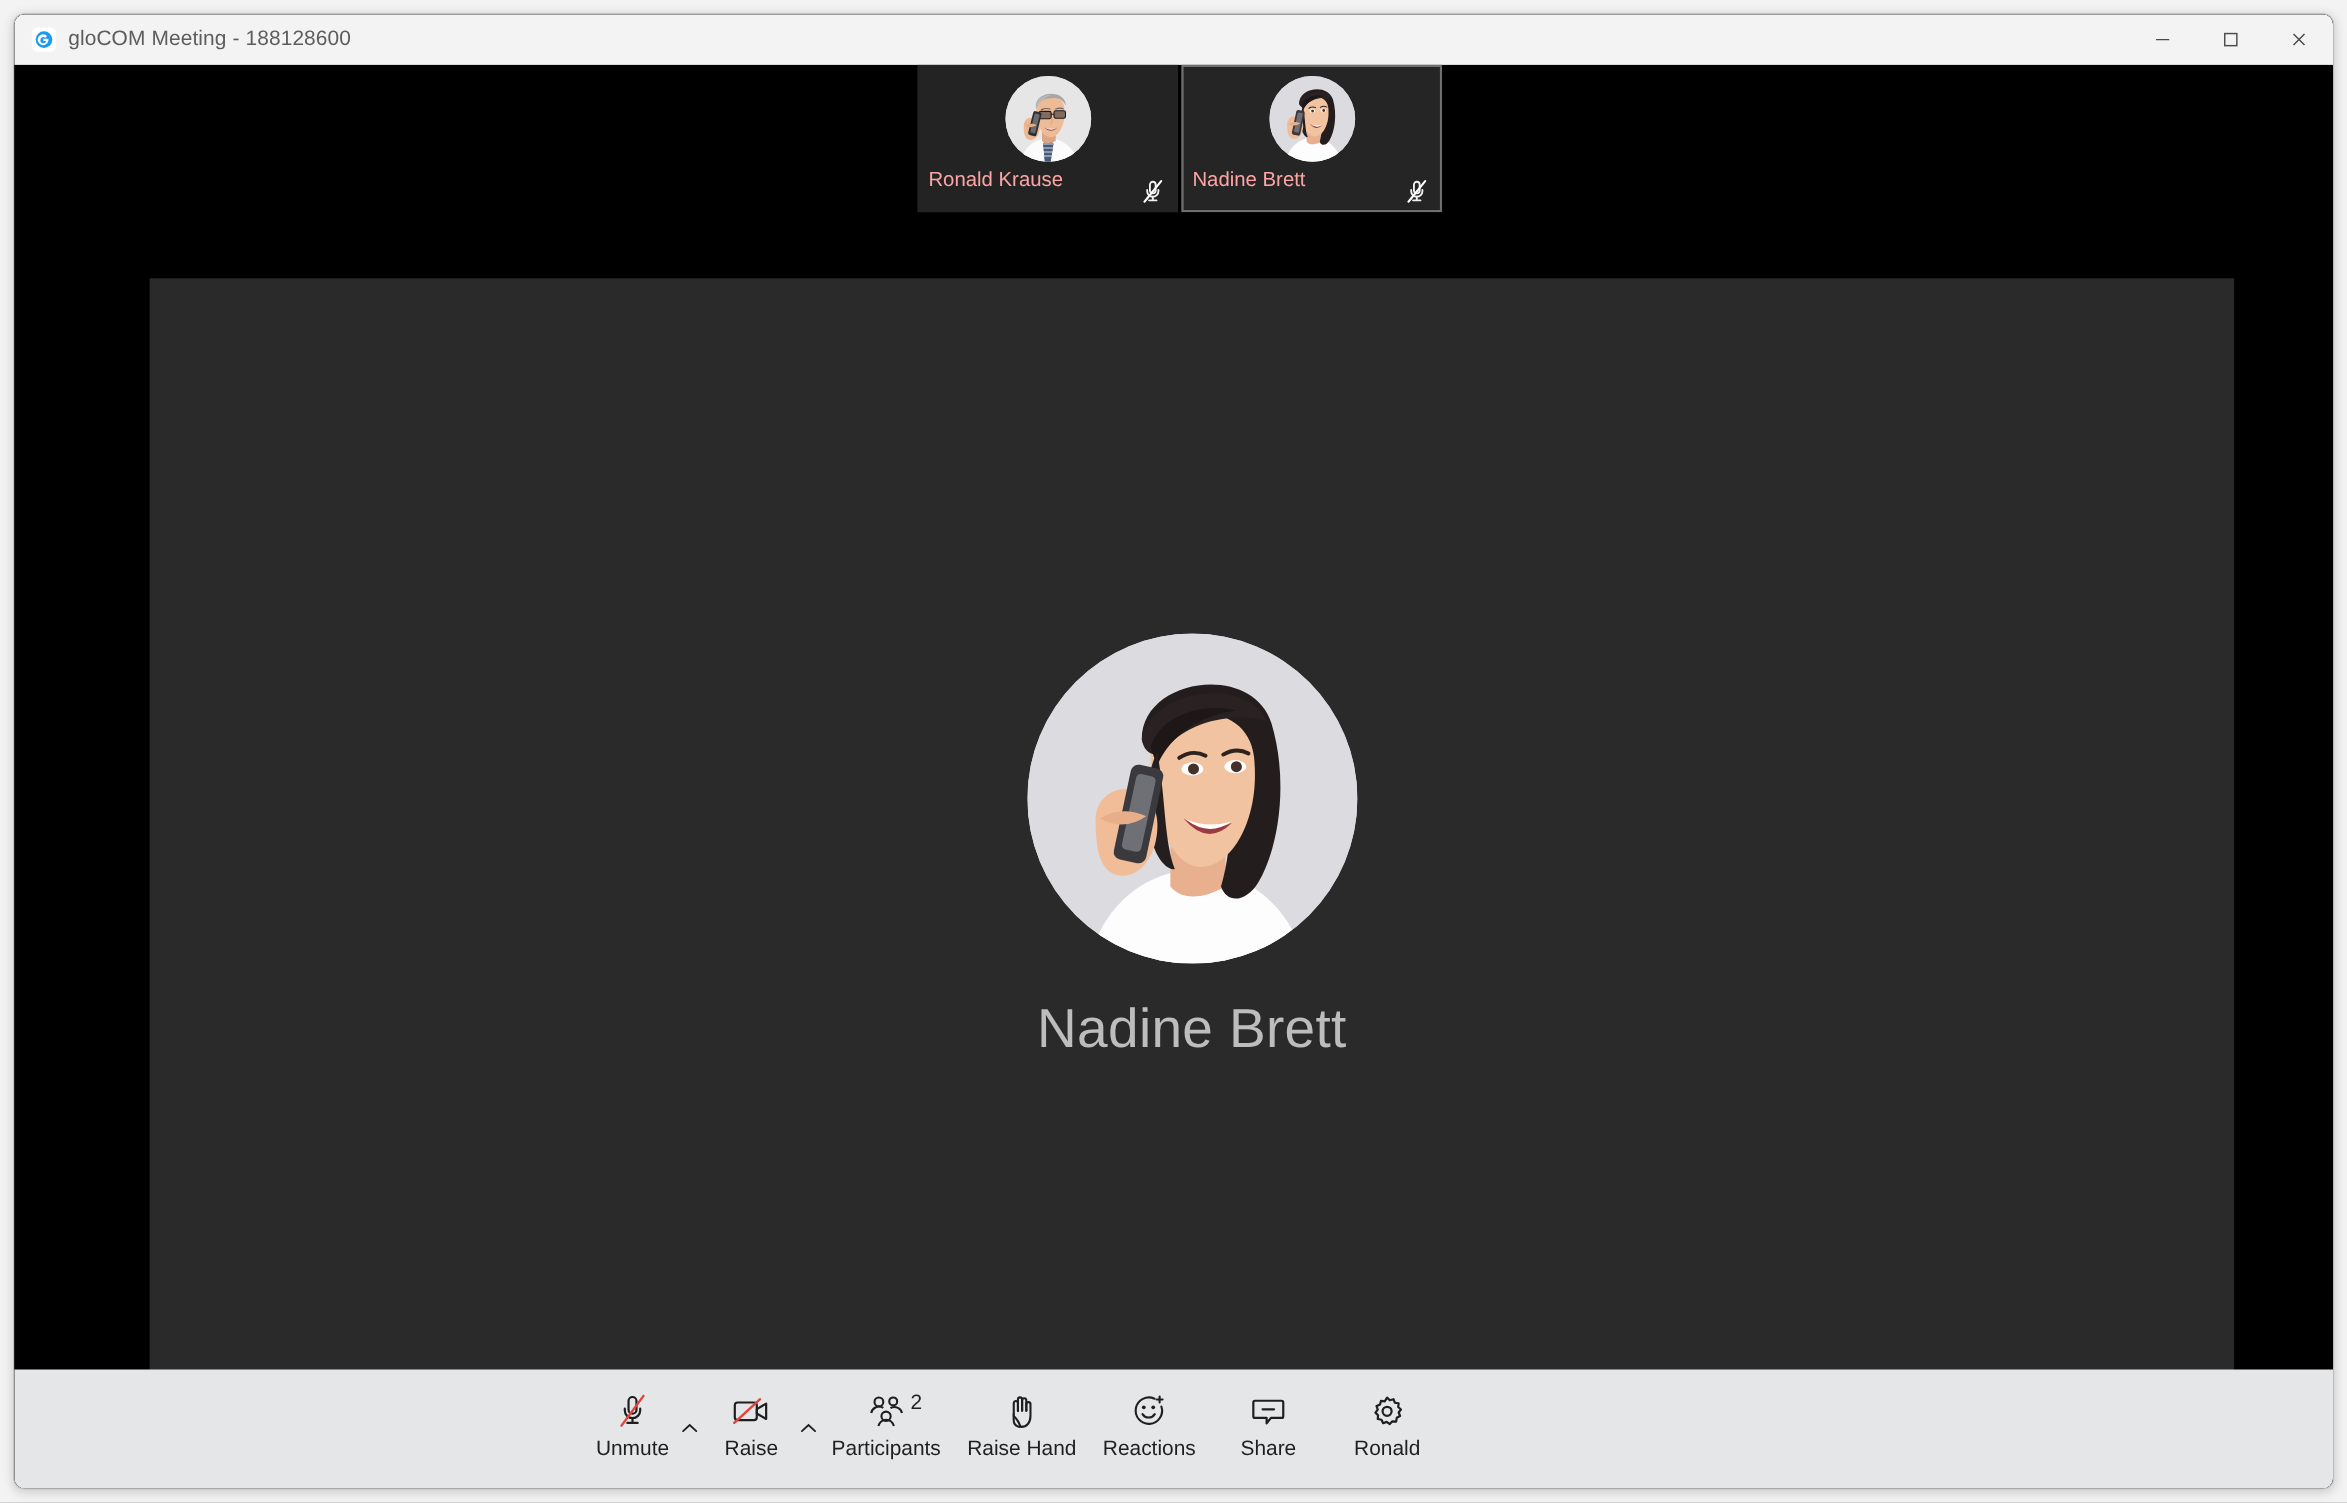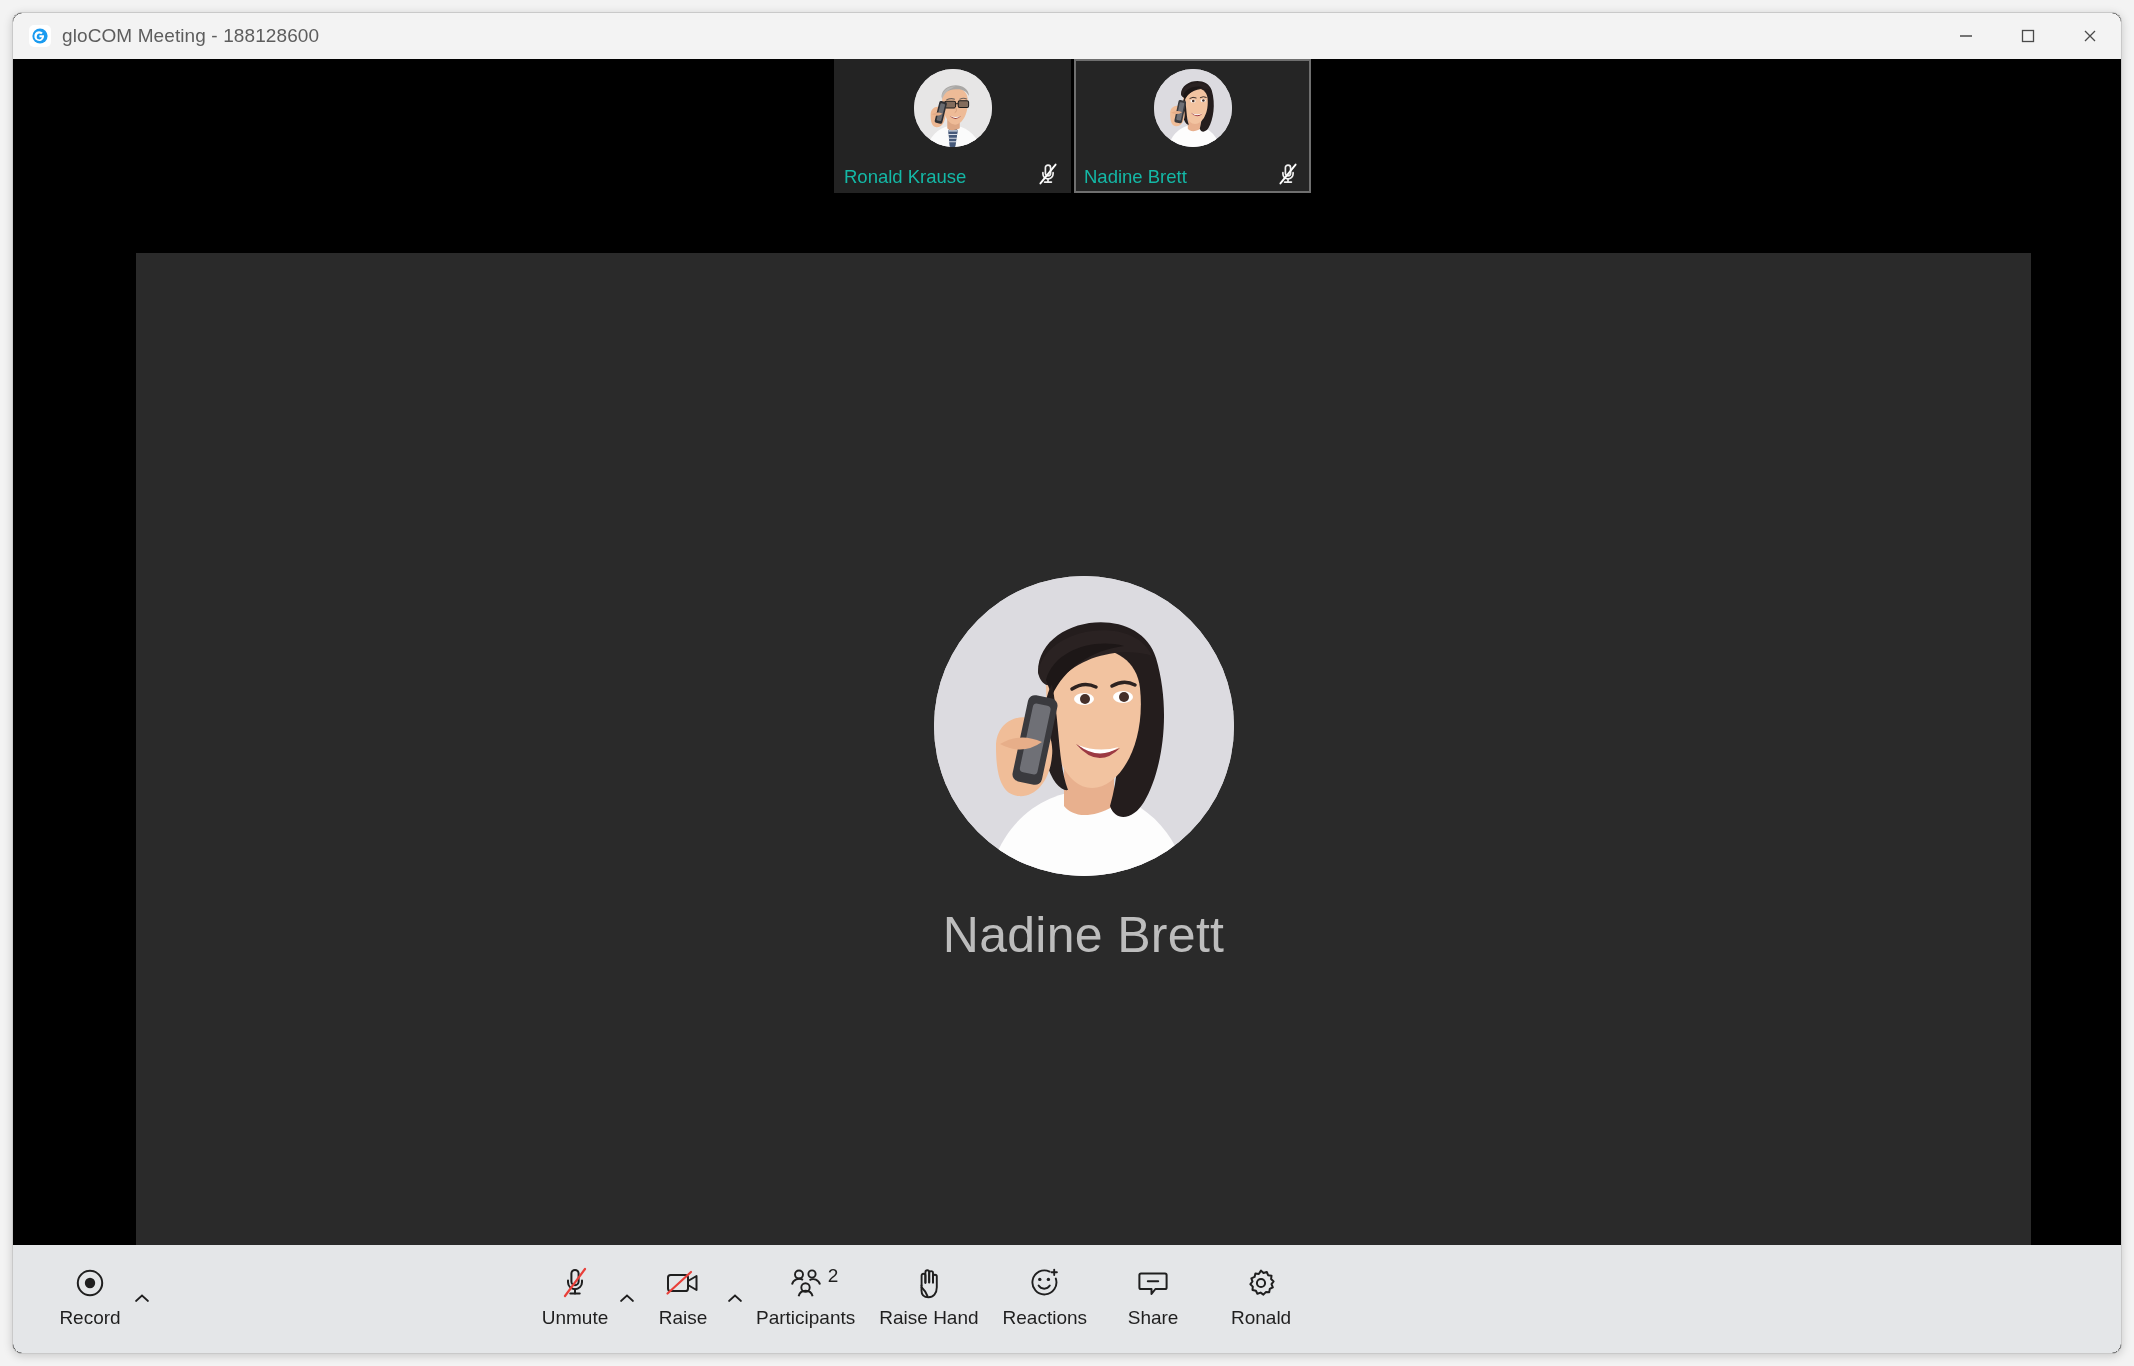--- a/index.html
+++ b/index.html
@@ -96,23 +96,23 @@
     left: 50%;
     transform: translateX(-50%);
     top: 10px;
     width: 78px; height: 78px;
     border-radius: 50%;
     overflow: hidden;
     background: #d8d7dc;
   }
   .thumb-name {
     position: absolute;
-    left: 10px; bottom: 5px;
+    left: 10px; bottom: 19px;
     font-size: 18.5px;
-    color: #14b8a6;
+    color: #fca5a5;
     white-space: nowrap;
     max-width: 170px;
     overflow: hidden;
     text-overflow: ellipsis;
   }
   .thumb-mic {
     position: absolute;
     right: 12px; bottom: 7px;
     width: 22px; height: 24px;
   }
@@ -412,36 +412,20 @@
             <rect x="17" y="17" width="10" height="10"></rect>
           </g>
         </svg>
       </div>
     </div>
 
   </div>
 
   <div class="toolbar">
 
-    <div class="tb-left">
-      <div class="tb-item with-chev">
-        <span class="tb-icon">
-          <svg width="34" height="34" viewBox="0 0 34 34">
-            <circle cx="17" cy="17" r="12.2" fill="none" stroke="#1f1f1f" stroke-width="2"></circle>
-            <circle cx="17" cy="17" r="5.2" fill="#1f1f1f"></circle>
-          </svg>
-        </span>
-        <span class="tb-label">Record</span>
-        <span class="tb-chev">
-          <svg width="16" height="10" viewBox="0 0 16 10">
-              <path d="M2 8 L8 2.5 L14 8" fill="none" stroke="#1f1f1f" stroke-width="1.7" stroke-linecap="round"></path>
-            </svg>
-        </span>
-      </div>
-    </div>
 
     <div class="tb-center">
 
       <div class="tb-item with-chev">
         <span class="tb-icon">
           <svg width="32" height="36" viewBox="0 0 32 36">
             <g fill="none" stroke="#1f1f1f" stroke-width="2" stroke-linecap="round">
               <path d="M16 5 a3.6 3.6 0 0 1 3.6 3.6 v8 a3.6 3.6 0 0 1 -7.2 0 v-8 A3.6 3.6 0 0 1 16 5 Z"></path>
               <path d="M9 15.6 v1.6 a7 7 0 0 0 14 0 v-1.6"></path>
               <path d="M16 24.2 v4.2"></path>

